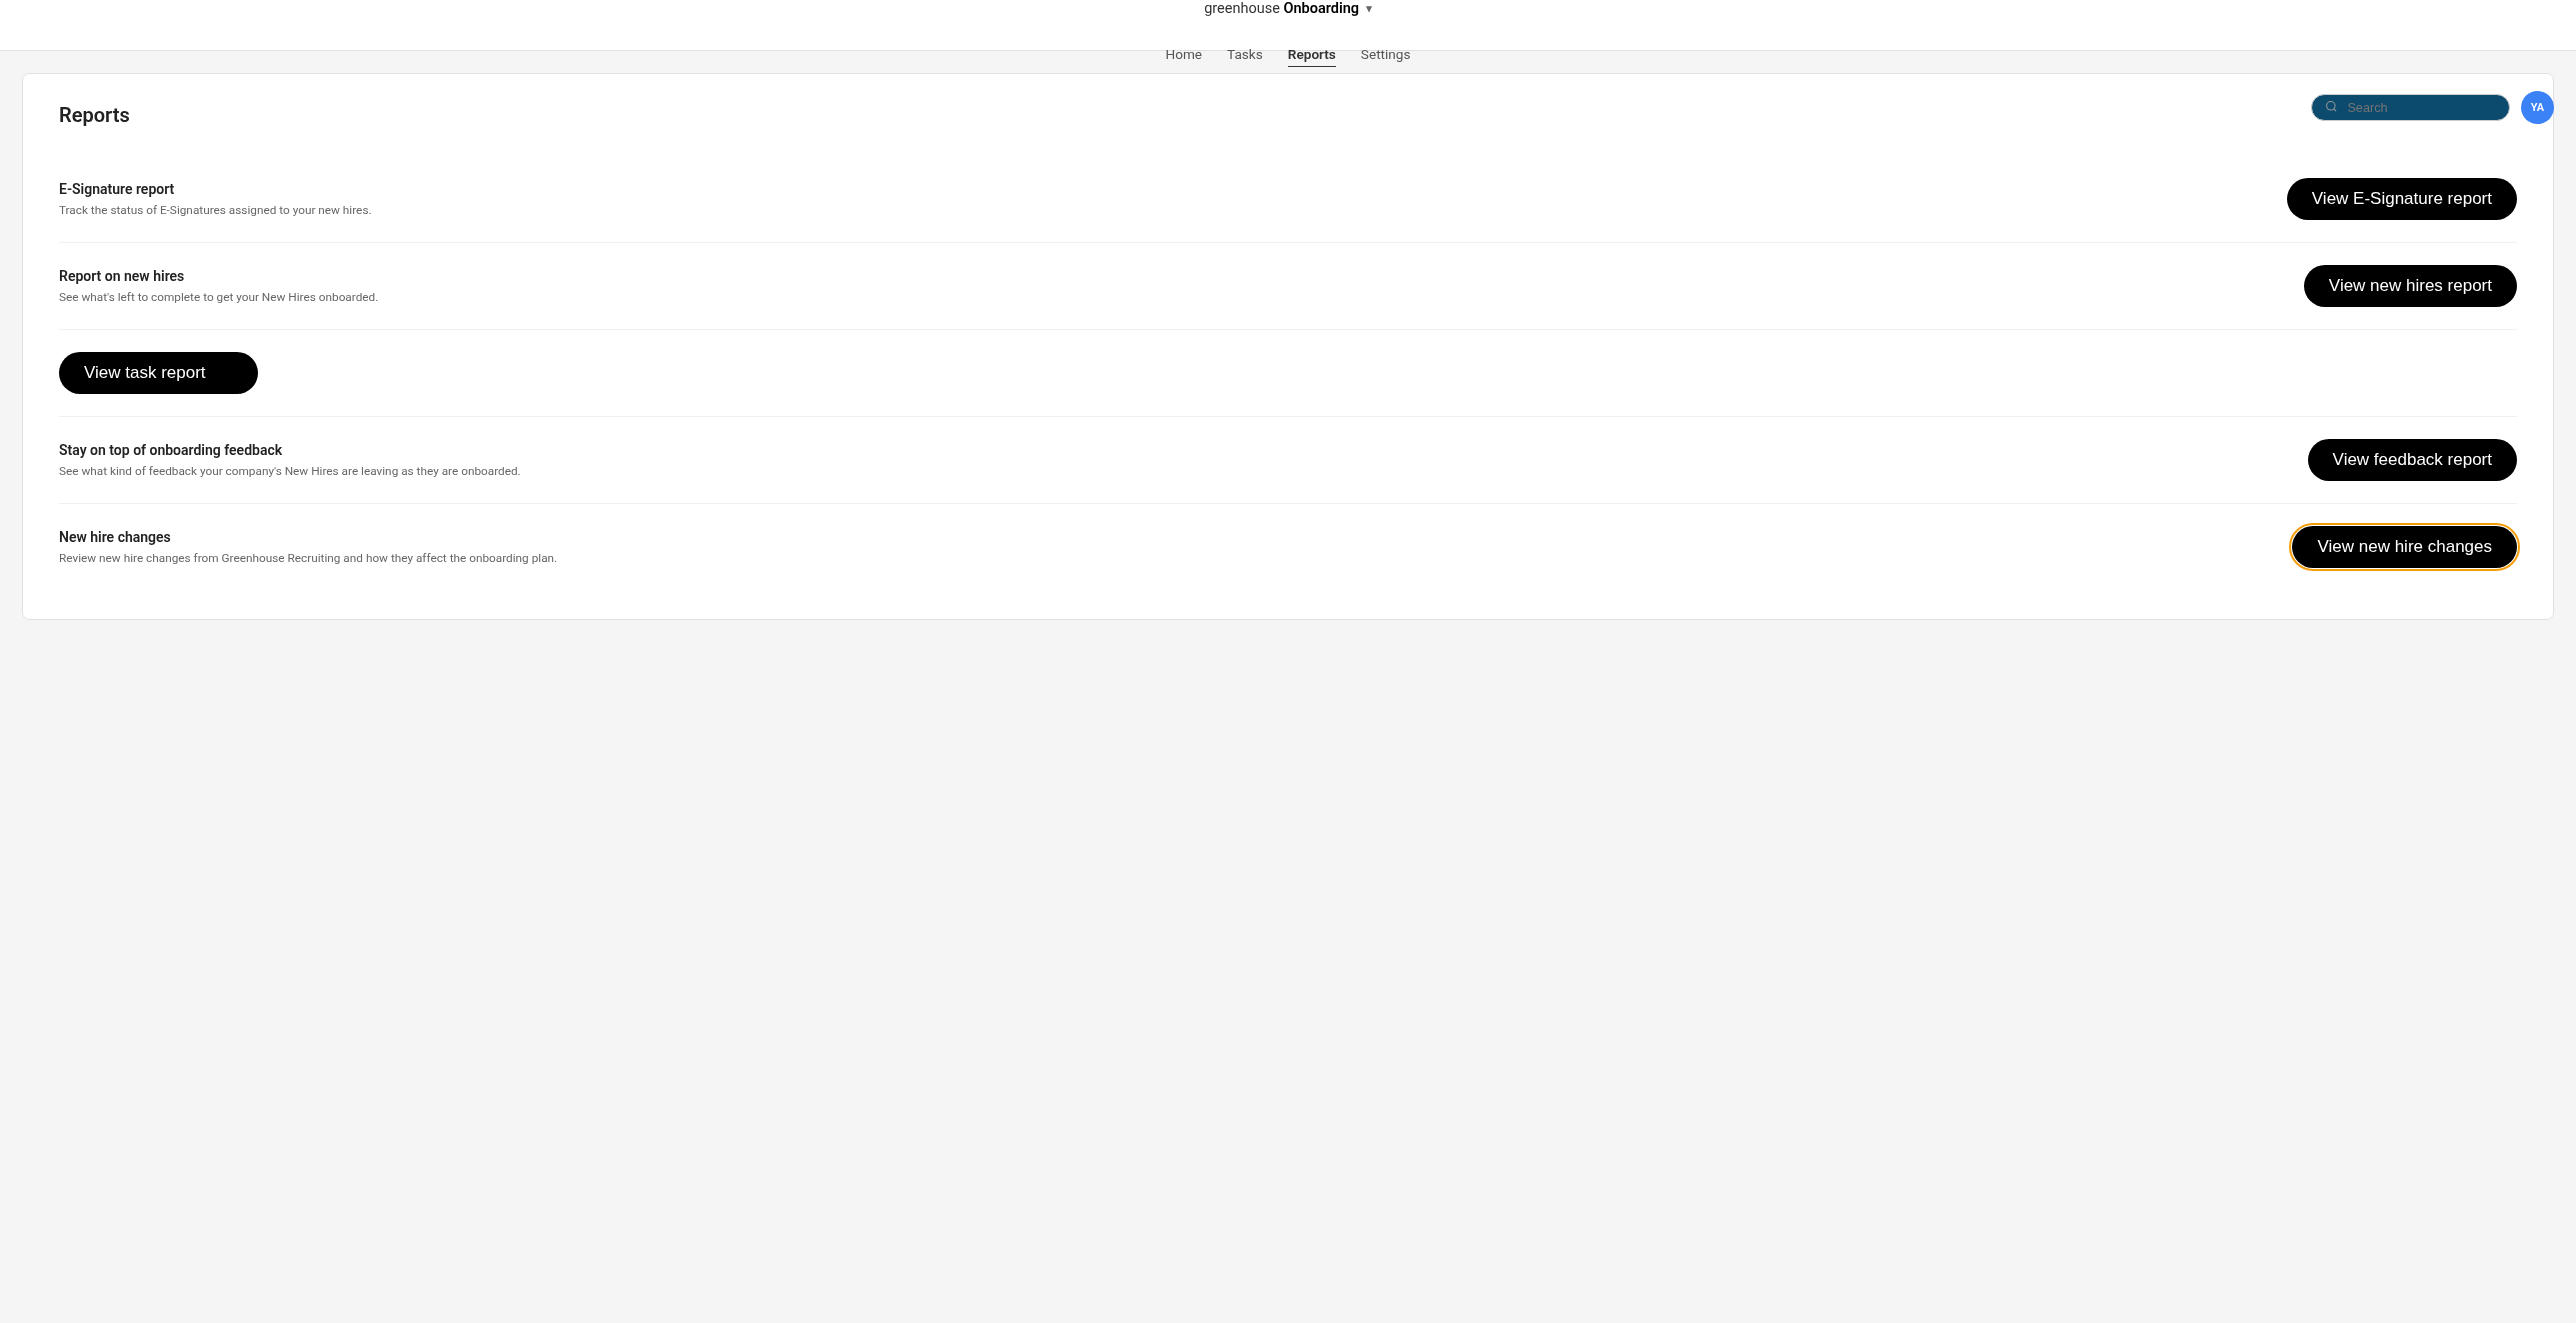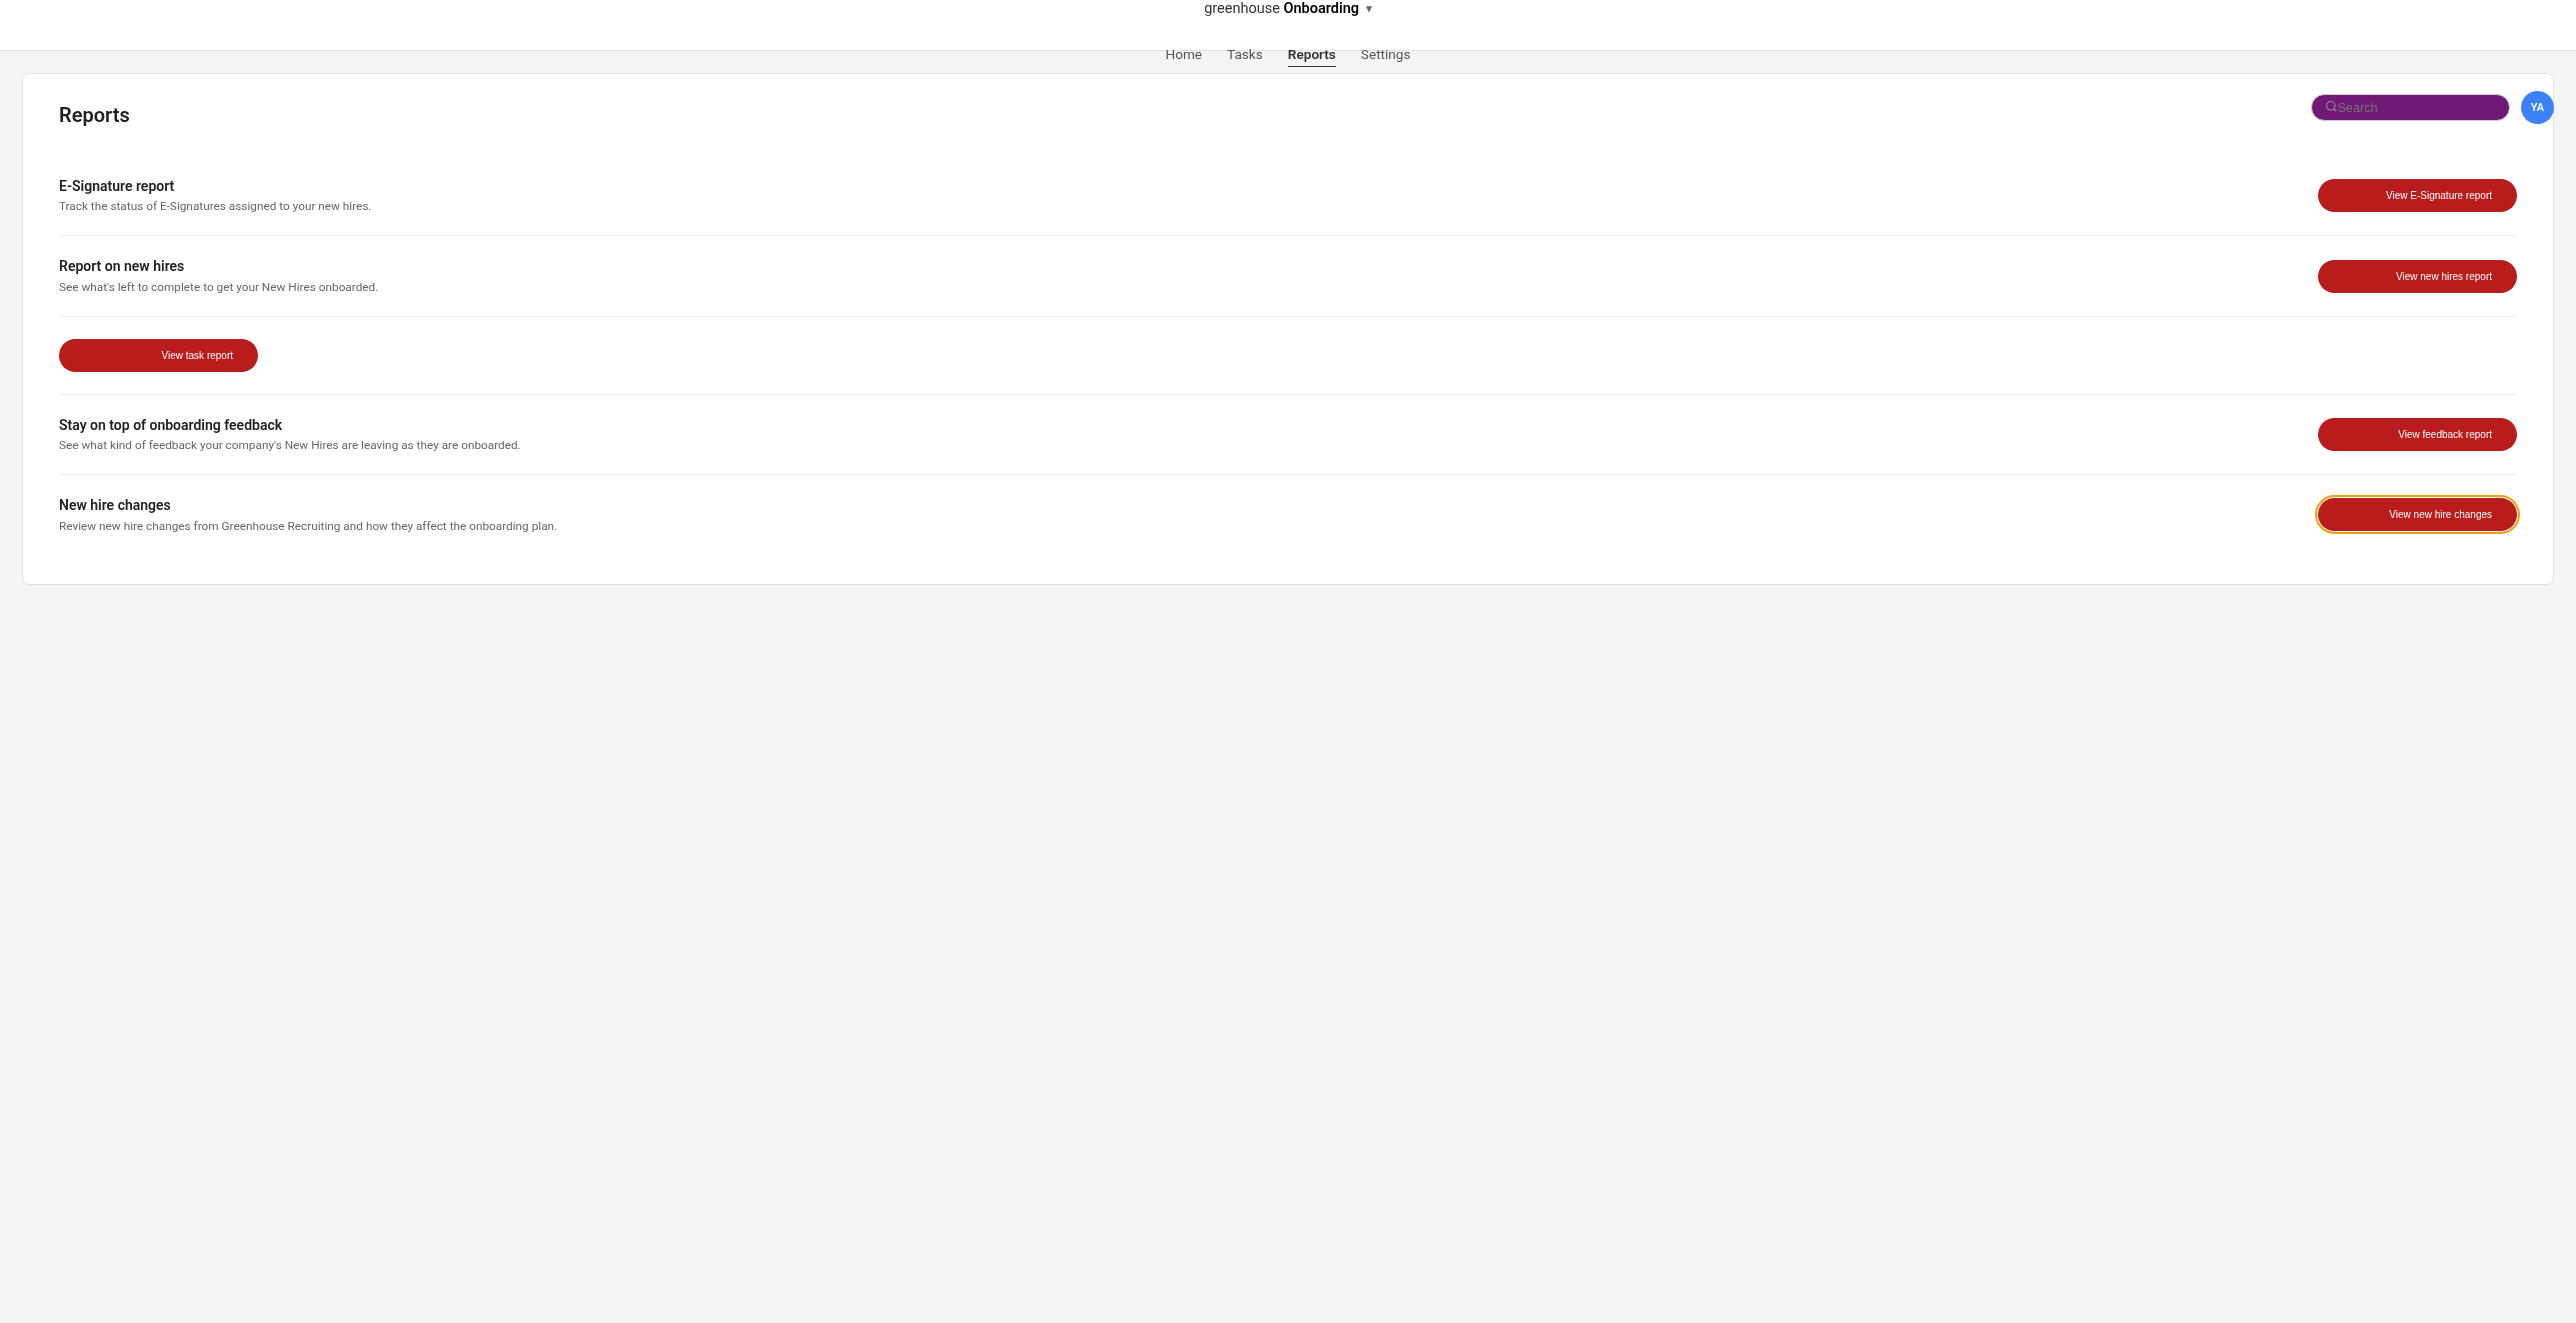--- a/index.html
+++ b/index.html
@@ -80,22 +80,22 @@
       align-items: center;
       gap: 11px;
     }
 
     .search-box {
       display: flex;
       align-items: center;
       border: 0.9px solid #ccc;
       border-radius: 18px;
       padding: 4.5px 12.7px;
-      gap: 0;
-      background: #701a75;
+      gap: 10px;
+      background: #0c4a6e;
       width: 199px;
     }
 
     .search-icon-svg {
       color: #999;
       font-size: 12.7px;
     }
 
     .search-input {
       border: none;
@@ -159,31 +159,31 @@
       color: #222;
       margin-bottom: 5.4px;
     }
 
     .report-desc {
       font-size: 11.8px;
       color: #666;
     }
 
     .report-btn {
-      background: #b91c1c;
+      background: #000000;
       color: #fff;
       border: none;
       border-radius: 22px;
       padding: 11px 25px;
-      font-size: 10px;
+      font-size: 17px;
       font-weight: 500;
       cursor: pointer;
       white-space: nowrap;
       min-width: 199px;
-      text-align: right;
+      text-align: left;
     }
 
     .report-btn.highlighted {
       outline: 2.7px solid #f59e0b;
       outline-offset: 1.8px;
     }
   </style>
 </head>
 <body>
 

